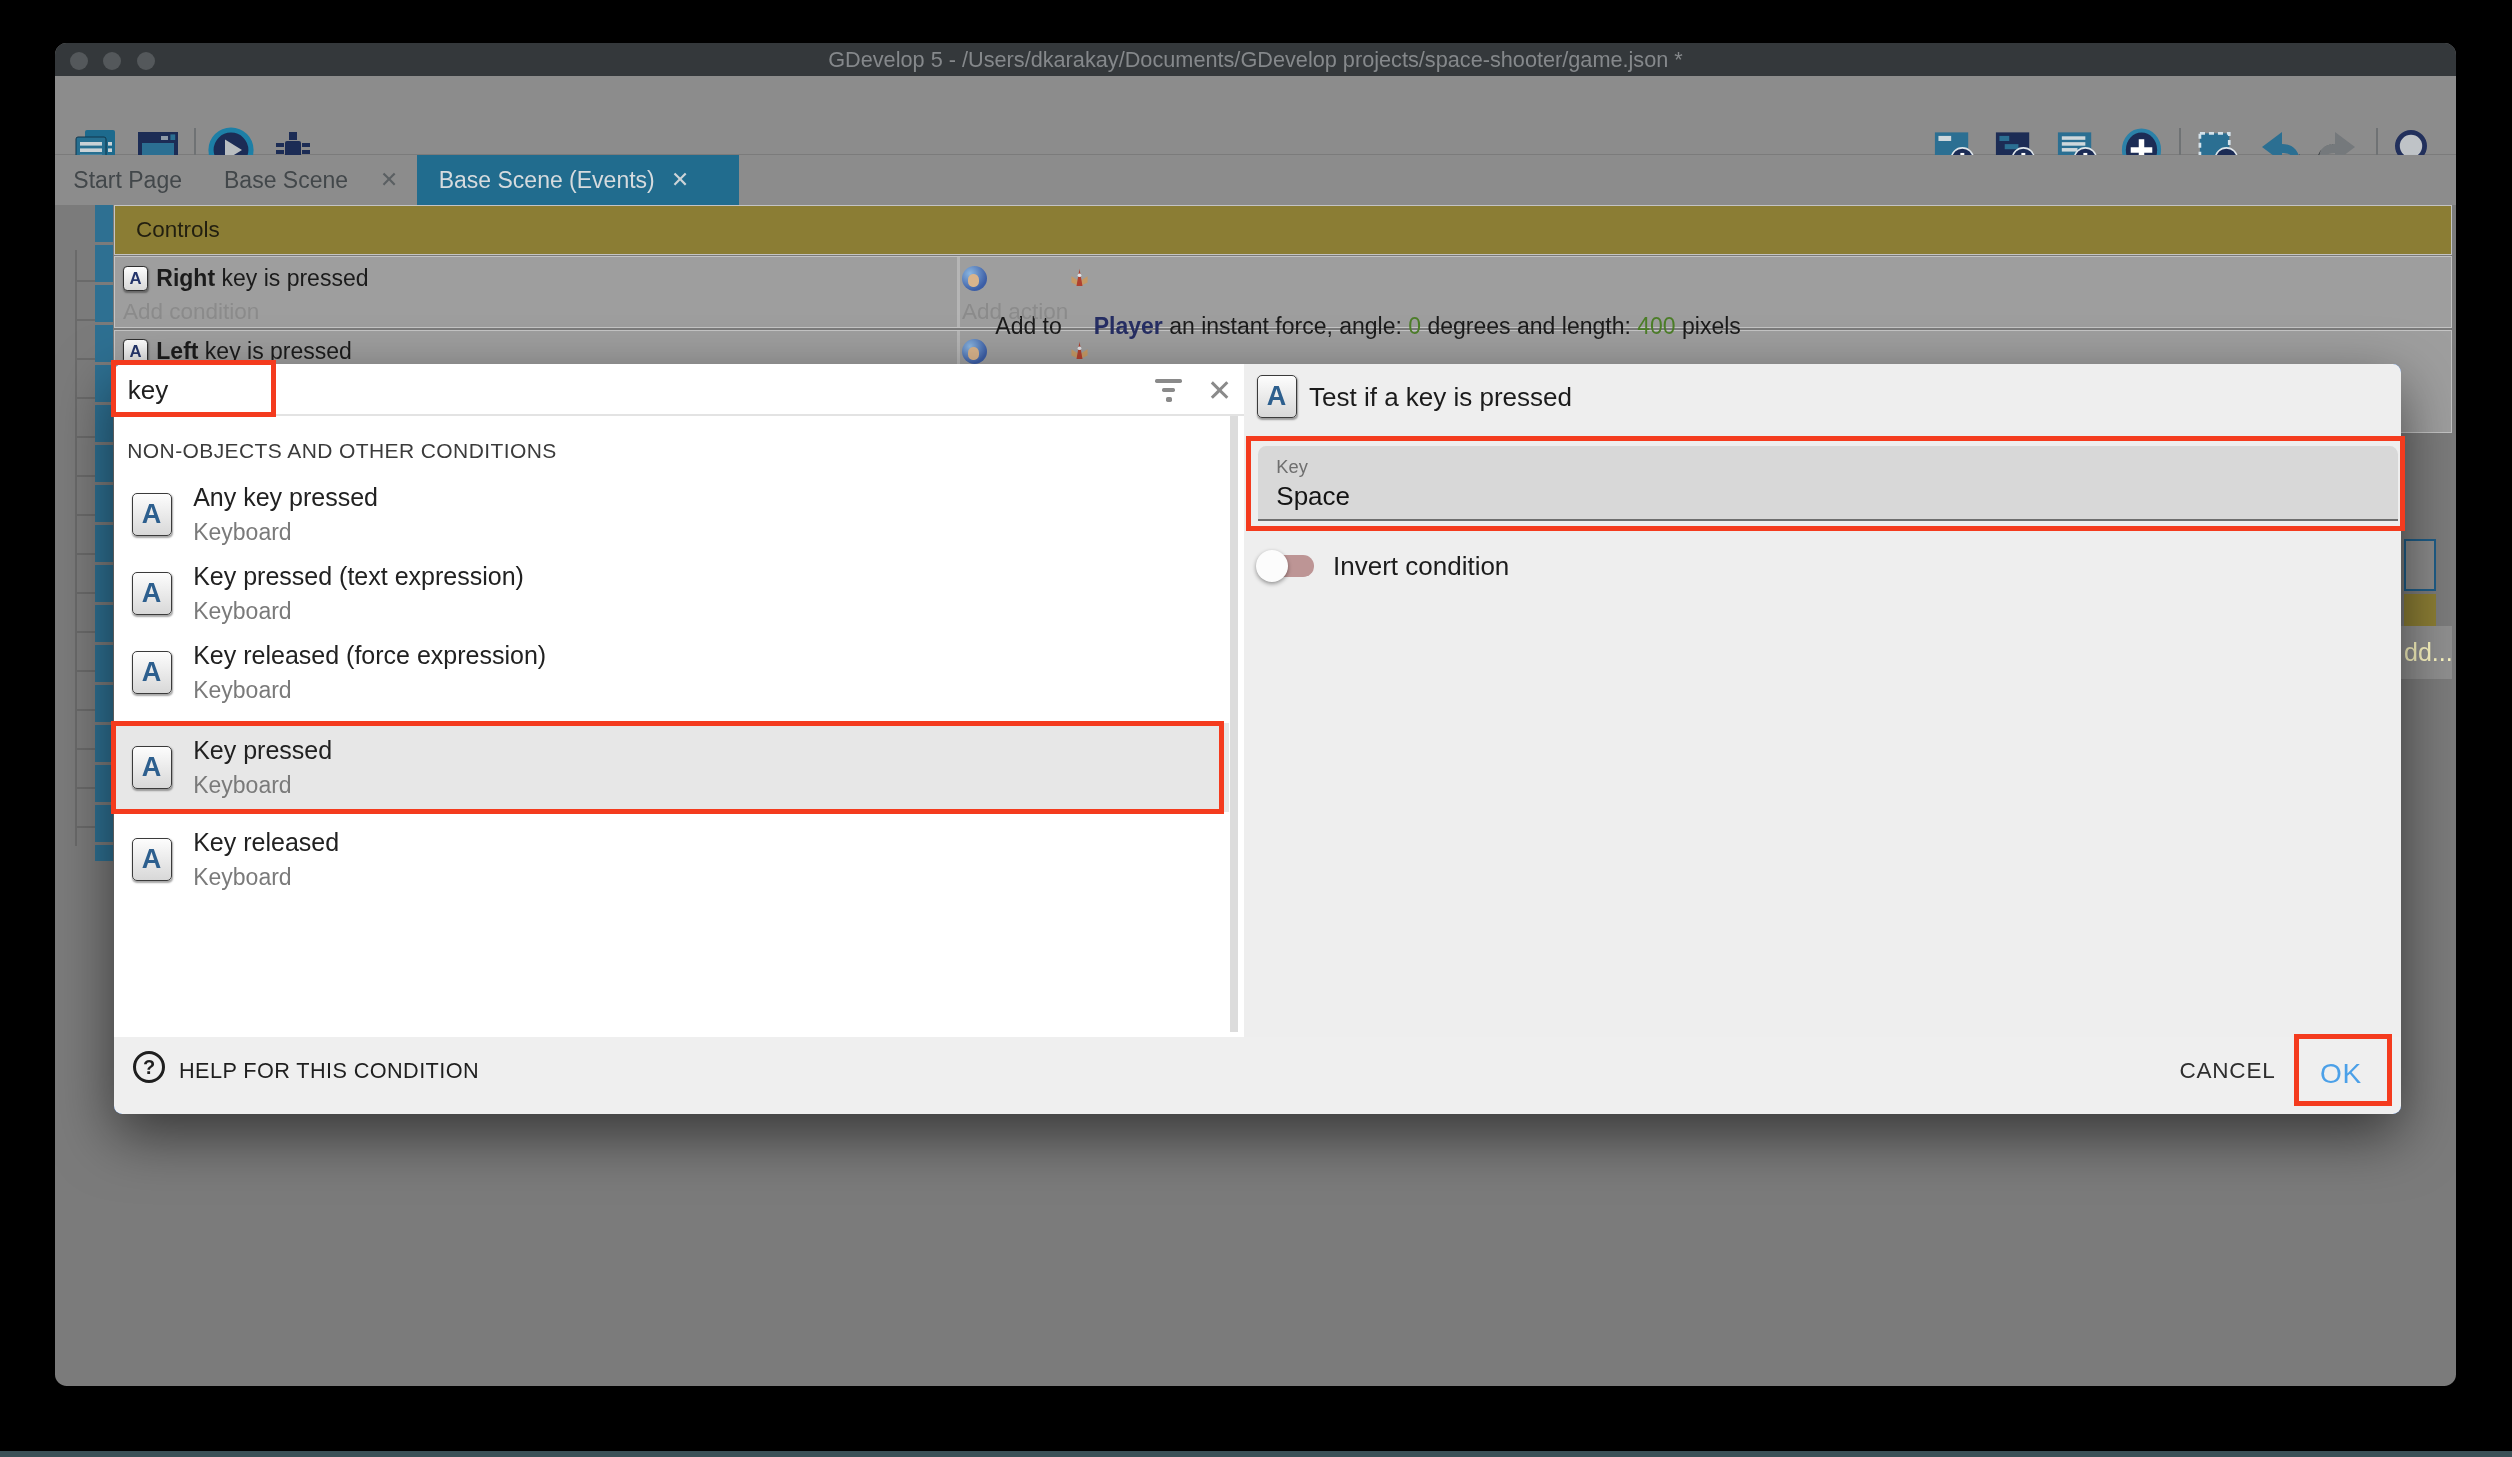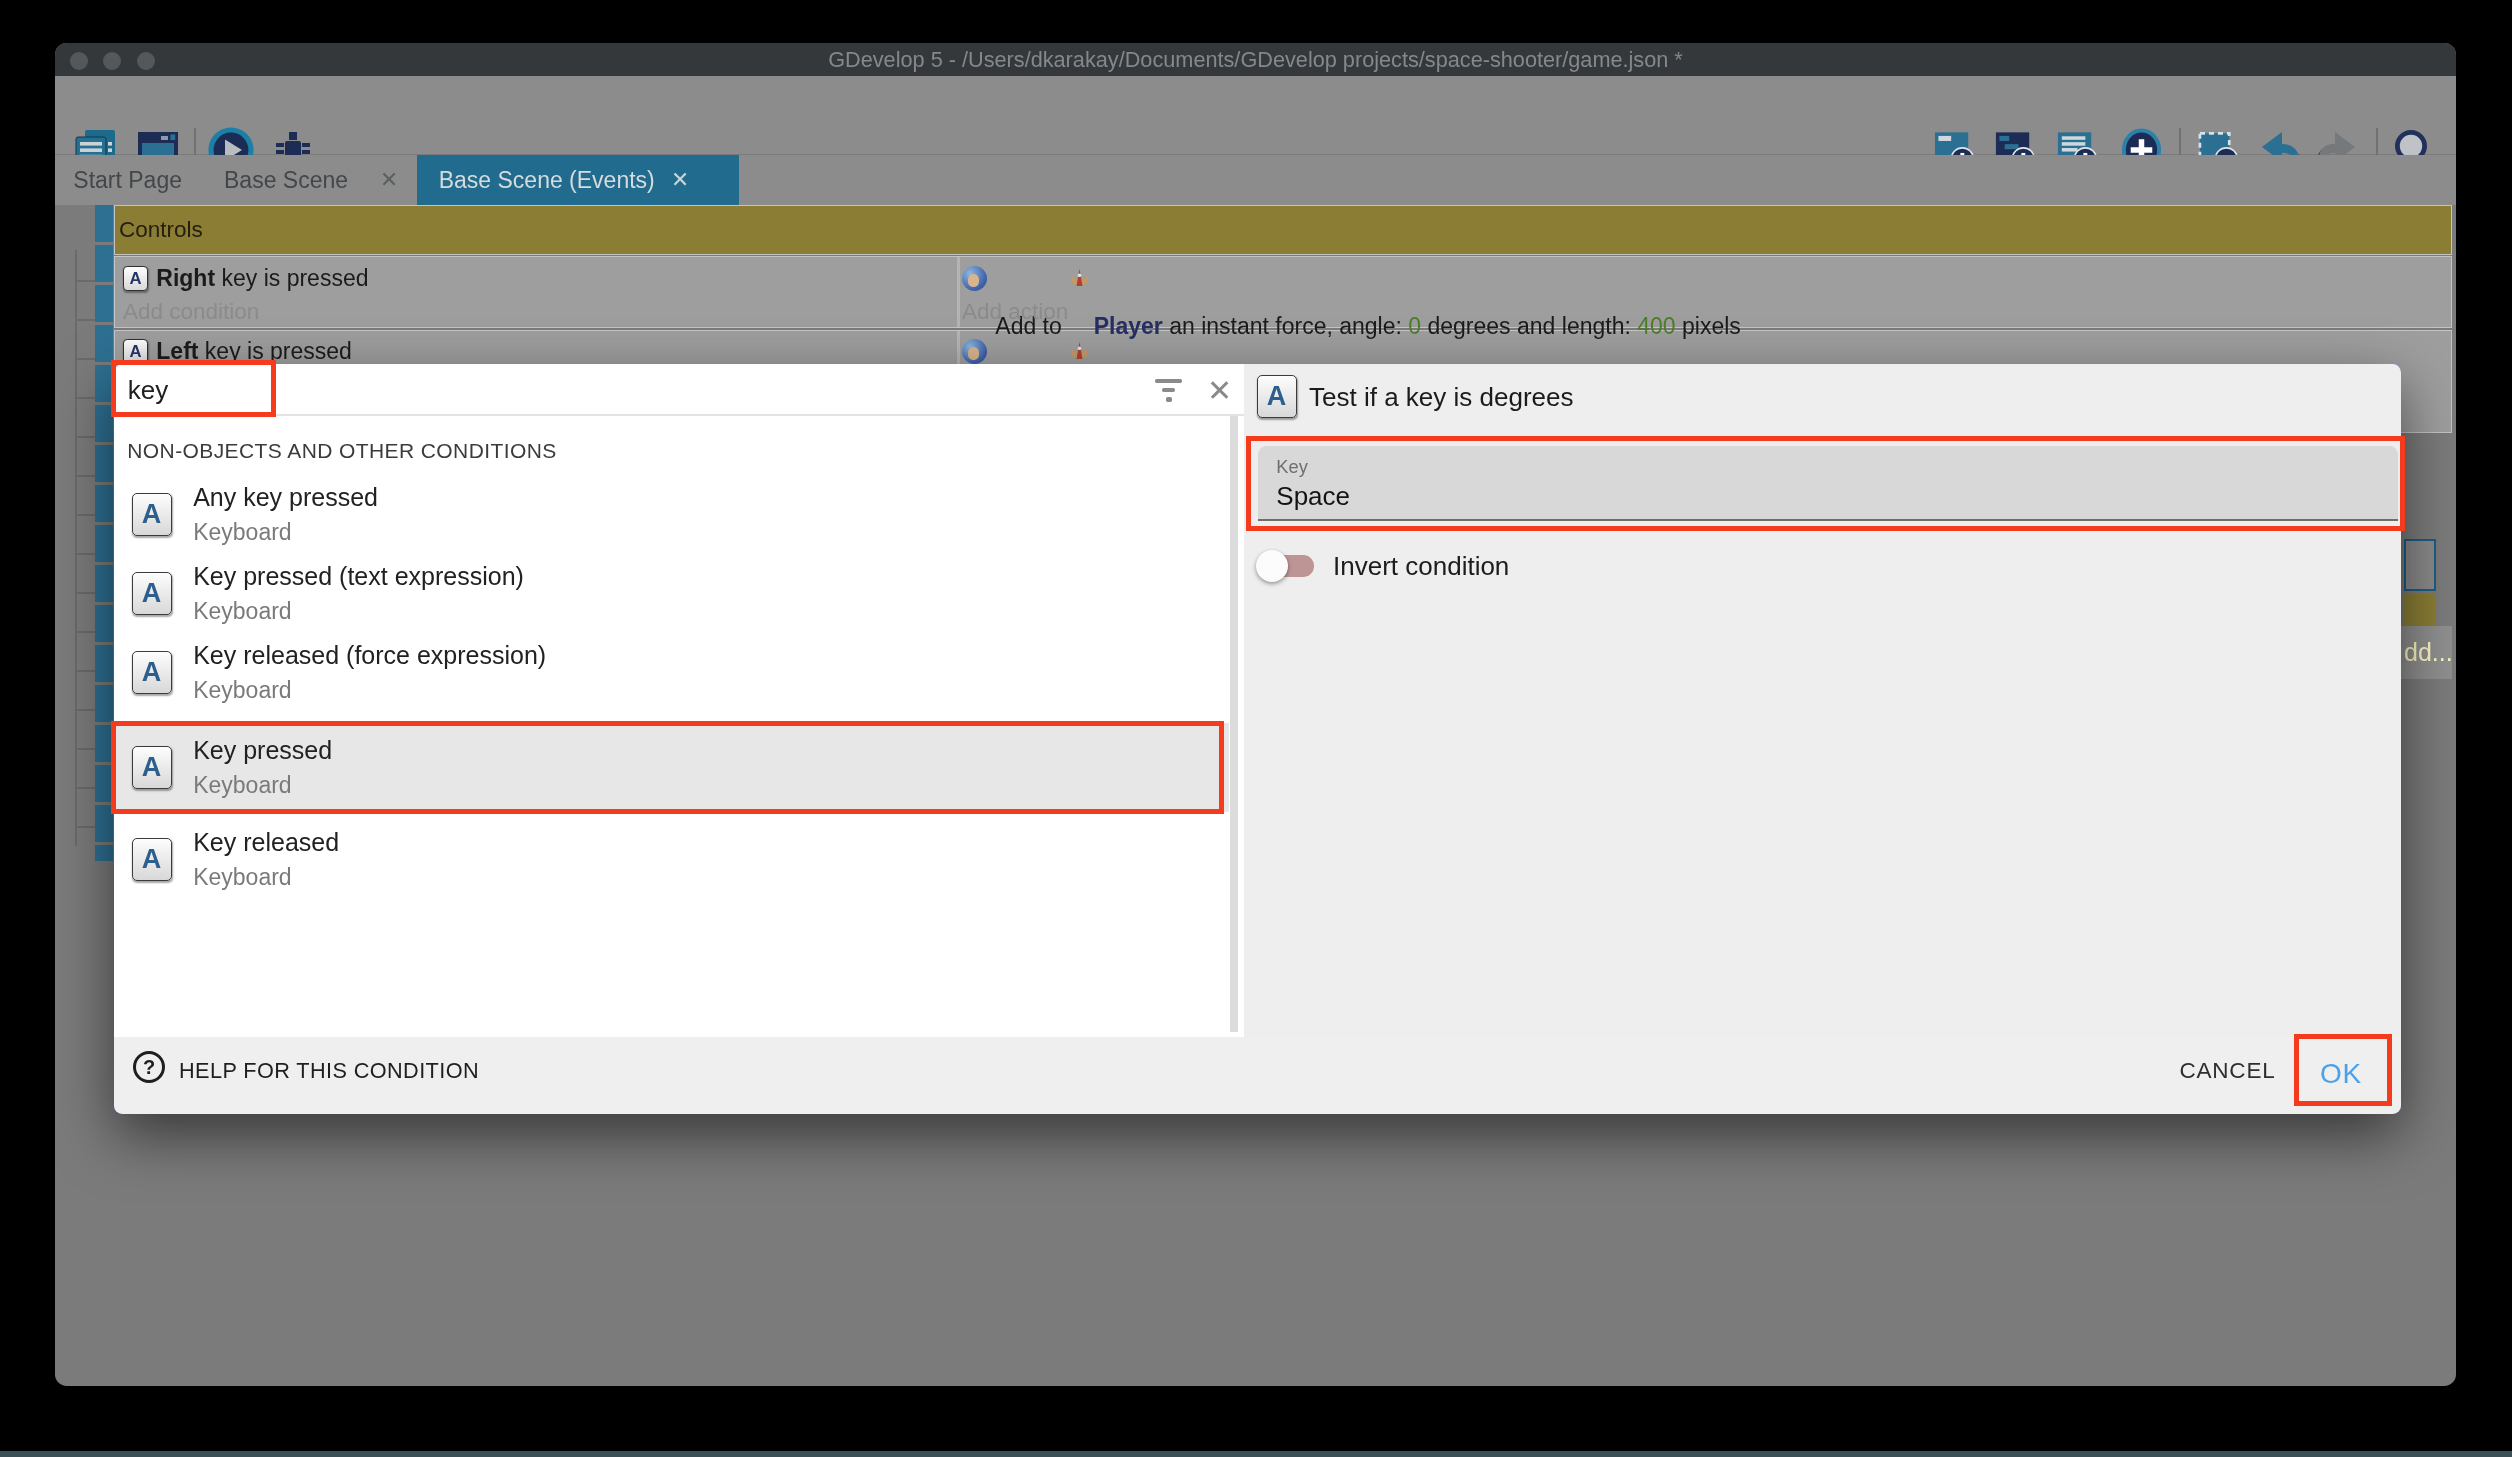--- a/index.html
+++ b/index.html
@@ -16,21 +16,21 @@
   .toolbar{position:absolute;left:0;top:33px;width:100%;height:78px;background:#8c8c8c;}
   .tabbar{position:absolute;left:0;top:112px;width:100%;height:50px;background:#8c8c8c;}
   .tb-divider{position:absolute;top:52px;width:1.7px;height:47px;background:#6f7274;}
   .tab-label{position:absolute;top:0;height:50px;line-height:50px;font-size:23px;color:#42474a;white-space:nowrap;}
   .tab-close{position:absolute;top:0;height:50px;line-height:50px;font-size:21.7px;color:#5a5f62;}
   .tab-active{position:absolute;top:0;height:50px;background:#216c8e;padding-left:34px;}
   .tab-active .tab-label{color:#d6dbde;}
   .tab-active .tab-close{color:#cdd4d8;}
   
   .comment-row{position:absolute;background:#8b7d34;border:0.8px solid #c4c4c4;box-sizing:border-box;}
-  .comment-text{position:absolute;left:4px;top:0;height:62px;line-height:48px;font-size:22.5px;color:#221f10;}
+  .comment-text{position:absolute;left:21px;top:0;height:62px;line-height:48px;font-size:22.5px;color:#221f10;}
   .event-block{position:absolute;background:#9e9e9e;border:0.8px solid #c4c4c4;box-sizing:border-box;}
   .col-div{position:absolute;top:0;width:3.3px;height:100%;background:#b5b5b5;}
   .ev-line{position:absolute;display:flex;align-items:center;gap:8.3px;font-size:23px;color:#1b1b1b;white-space:nowrap;}
   .ev-add{font-size:22.5px;color:#8b8b8b;}
   .kbd{display:inline-flex;align-items:center;justify-content:center;font-weight:700;
        background:linear-gradient(180deg,#fdfdfd,#d8d8d8);border:1.7px solid #2f2f2f;border-radius:4.2px;
        color:#24356b;box-shadow:0.8px 1.7px 1.7px rgba(0,0,0,.35);box-sizing:border-box;}
   .kbd-sm{width:25px;height:25px;font-size:16.7px;}
   .kbd-lg{width:40px;height:43px;font-size:27px;color:#2d5f8e;border-color:#3b3b3b;border-radius:5px;}
   .force-icon{width:25px;height:25px;border-radius:50%;background:radial-gradient(circle at 32% 30%,#8bb6e0,#3c5ea6 70%);position:relative;flex:none;}
@@ -319,21 +319,21 @@
         <div class="ci-sub">Keyboard</div>
       </span>
     </div>
   </div>
       <div class="scroll-track"></div>
     </div>
 
     <div class="detail-pane">
       <span class="kbd kbd-lg abs" style="left:12.5px;top:10.8px;">A</span>
     </div>
-    <div class="detail-hdr">Test if a key is degrees</div>
+    <div class="detail-hdr">Test if a key is pressed</div>
 
     <div class="key-field">
       <div class="kf-label">Key</div>
       <div class="kf-value">Space</div>
     </div>
 
     <div class="toggle-track"></div>
     <div class="toggle-thumb"></div>
     <div class="toggle-label">Invert condition</div>
 

